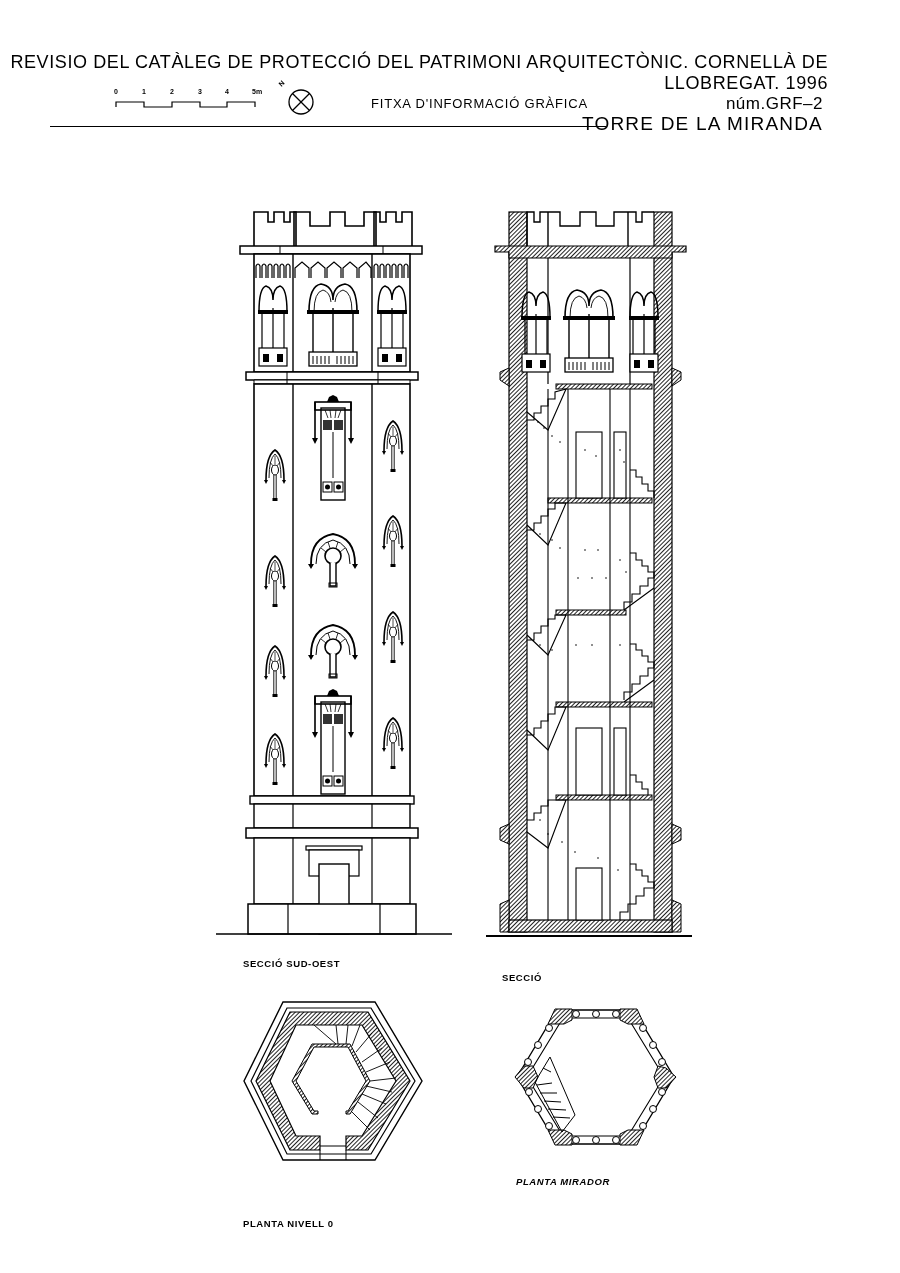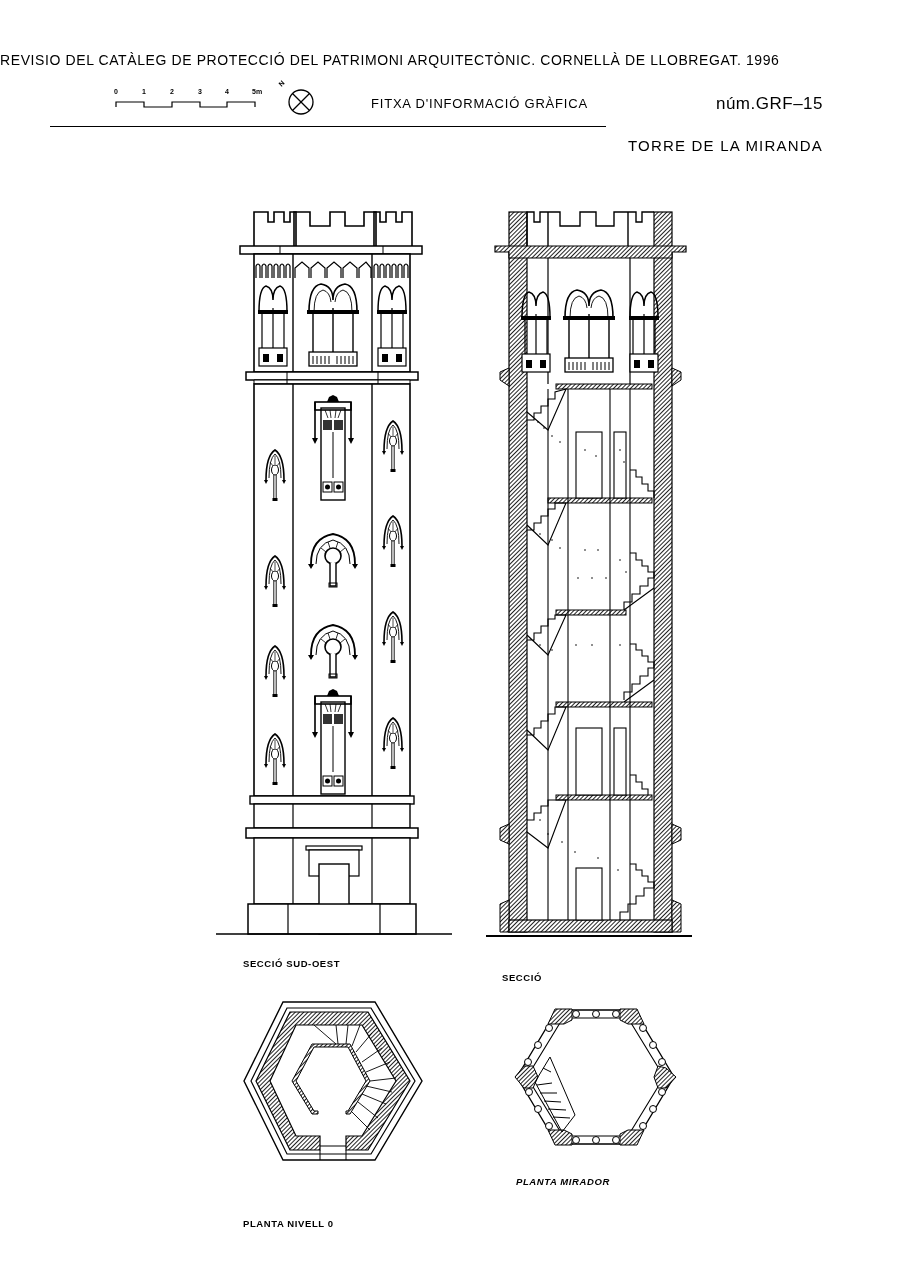--- a/index.html
+++ b/index.html
@@ -1,21 +1,21 @@
 <!DOCTYPE html>
 <html><head>
 <meta charset="utf-8">
 <style>
   html,body{margin:0;padding:0;background:#fff;}
   body{width:900px;height:1273px;position:relative;overflow:hidden;font-family:"Liberation Sans",sans-serif;color:#000;}
   .abs{position:absolute;}
-  .hdr-title{left:0;width:828px;top:52px;text-align:left;font-size:14px;letter-spacing:0.6px;}
+  .hdr-title{left:0;width:828px;top:52px;text-align:right;font-size:18px;letter-spacing:0.6px;}
   .fitxa{left:347px;top:96px;font-size:13px;letter-spacing:0.8px;margin-left:24px;}
   .num{right:77px;top:94px;font-size:17px;letter-spacing:0.5px;}
-  .torre{right:77px;top:113px;font-size:15px;letter-spacing:1.2px;margin-top:24px;}
+  .torre{right:77px;top:113px;font-size:19px;letter-spacing:1.2px;}
   .rule{left:50px;top:126px;width:556px;height:0;border-top:1.6px solid #000;}
   .lbl{font-size:9.5px;font-weight:bold;letter-spacing:0.6px;}
   svg{position:absolute;left:0;top:0;}
 </style>
 </head>
 <body>
 
 <div class="abs hdr-title">REVISIO DEL CATÀLEG DE PROTECCIÓ DEL PATRIMONI ARQUITECTÒNIC. CORNELLÀ DE LLOBREGAT. 1996</div>
 
 <div class="abs" style="left:112px;top:88px;width:160px;height:24px;">
@@ -33,21 +33,21 @@
 <div class="abs" style="left:278px;top:80px;width:40px;height:40px;">
   <span class="abs" style="left:1px;top:0;font-size:7px;font-weight:bold;transform:rotate(-45deg);">N</span>
   <svg width="40" height="40">
     <circle cx="23" cy="22" r="12" fill="none" stroke="#000" stroke-width="1.3"></circle>
     <line x1="14.5" y1="13.5" x2="31.5" y2="30.5" stroke="#000" stroke-width="1.2"></line>
     <line x1="31.5" y1="13.5" x2="14.5" y2="30.5" stroke="#000" stroke-width="1.2"></line>
   </svg>
 </div>
 
 <div class="abs fitxa">FITXA D'INFORMACIÓ GRÀFICA</div>
-<div class="abs num">núm.GRF–15</div>
+<div class="abs num">núm.GRF–2</div>
 <div class="abs torre">TORRE DE LA MIRANDA</div>
 <div class="abs rule"></div>
 
 <svg width="900" height="1273">
   <defs>
     <pattern id="hatch" patternUnits="userSpaceOnUse" width="3" height="3" patternTransform="rotate(45)">
       <rect width="3" height="3" fill="#fff"></rect>
       <line x1="0" y1="0" x2="0" y2="3" stroke="#222" stroke-width="2"></line>
     </pattern>
 

